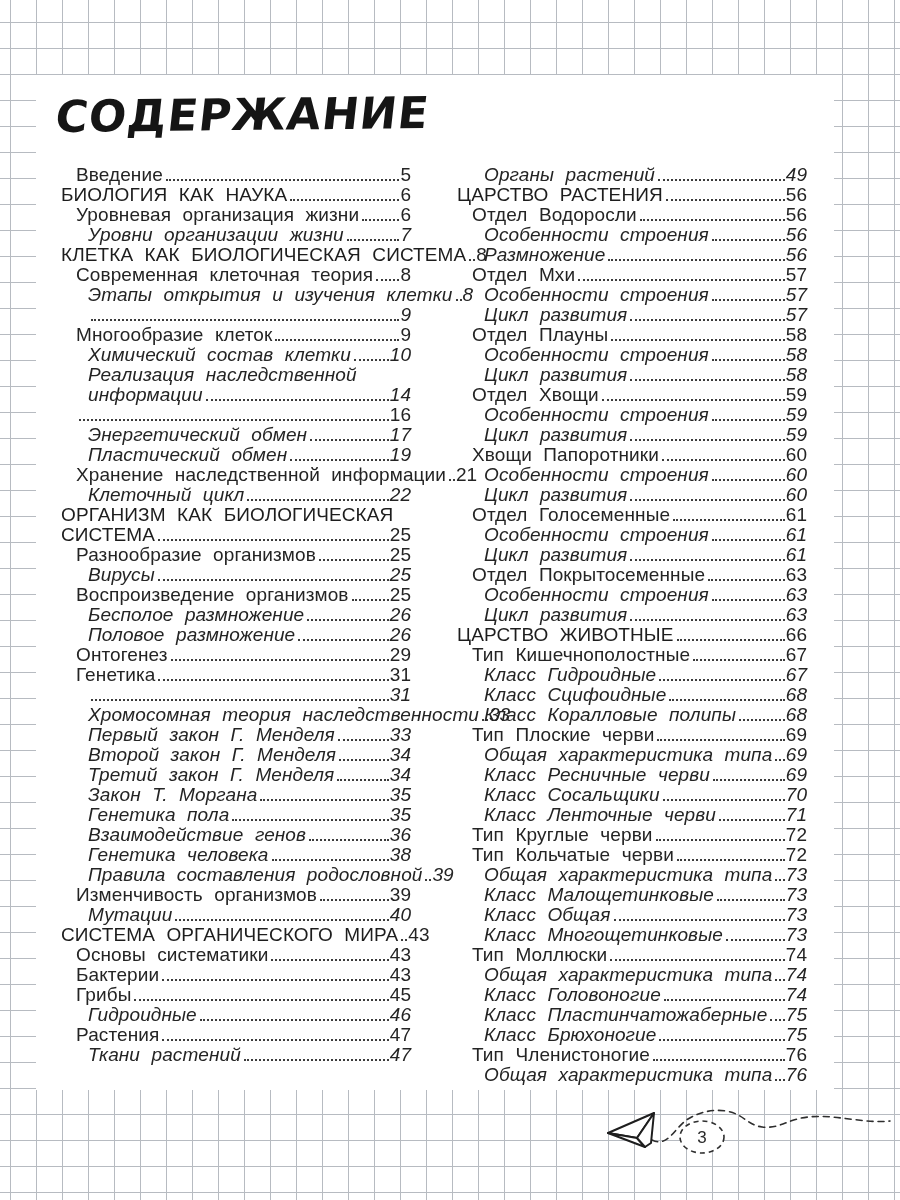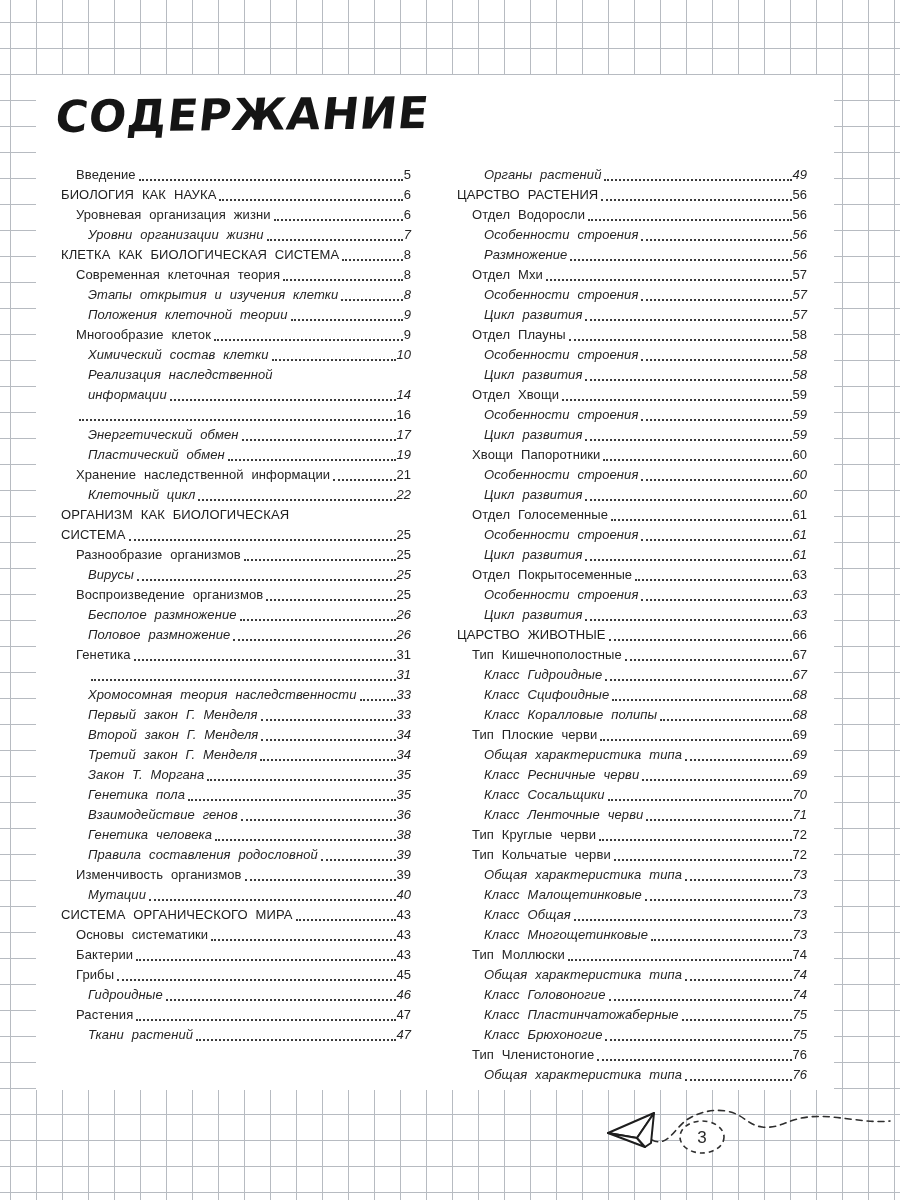--- a/index.html
+++ b/index.html
@@ -35,21 +35,21 @@
     font-size: 44px;
     font-weight: 700;
     letter-spacing: 1px;
     color: #151515;
     transform: skewX(-7deg) rotate(-0.6deg);
   }
   .col {
     position: absolute;
     top: 90px;
     width: 350px;
-    font-size: 13px;
+    font-size: 19px;
   }
   .col-left  { left: 25px; }
   .col-right { left: 421px; }
   .toc-row {
     display: flex;
     height: 20px;
     line-height: 20px;
     white-space: nowrap;
   }
   .toc-row .lbl {
@@ -117,21 +117,20 @@
           <span class="lbl">Современная клеточная теория</span>
           <span class="dots"></span>
           <span class="pg">8</span>
         </div>
         <div class="toc-row lvl2">
           <span class="lbl">Этапы открытия и изучения клетки</span>
           <span class="dots"></span>
           <span class="pg">8</span>
         </div>
         <div class="toc-row lvl2">
-          <span class="lbl">Положения клеточной теории</span>
           <span class="dots"></span>
           <span class="pg">9</span>
         </div>
         <div class="toc-row lvl1">
           <span class="lbl">Многообразие клеток</span>
           <span class="dots"></span>
           <span class="pg">9</span>
         </div>
         <div class="toc-row lvl2">
           <span class="lbl">Химический состав клетки</span>
@@ -195,20 +194,25 @@
         </div>
         <div class="toc-row lvl2">
           <span class="lbl">Бесполое размножение</span>
           <span class="dots"></span>
           <span class="pg">26</span>
         </div>
         <div class="toc-row lvl2">
           <span class="lbl">Половое размножение</span>
           <span class="dots"></span>
           <span class="pg">26</span>
+        </div>
+        <div class="toc-row lvl1">
+          <span class="lbl">Онтогенез</span>
+          <span class="dots"></span>
+          <span class="pg">29</span>
         </div>
         <div class="toc-row lvl1">
           <span class="lbl">Генетика</span>
           <span class="dots"></span>
           <span class="pg">31</span>
         </div>
         <div class="toc-row lvl2">
           <span class="dots"></span>
           <span class="pg">31</span>
         </div>

